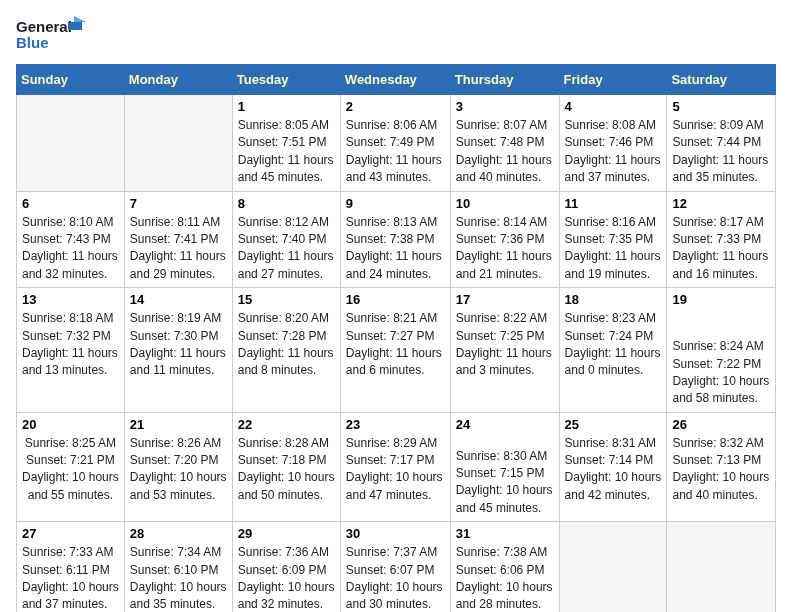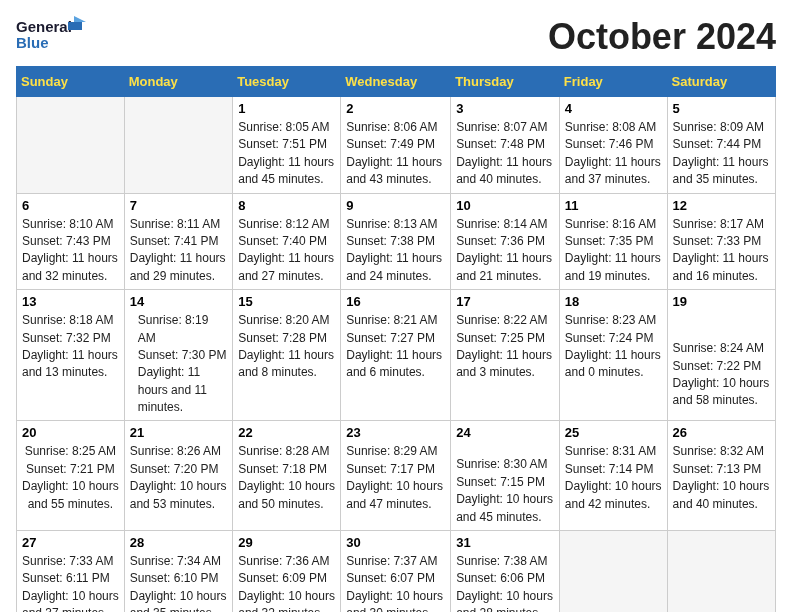--- a/index.html
+++ b/index.html
@@ -34,21 +34,21 @@
       margin-top: 2px;
     }
     table {
       width: 100%;
       border-collapse: collapse;
       margin-top: 8px;
       font-size: 11px;
     }
     thead tr th {
       background: #2a6db5;
-      color: #fde047;
+      color: #fef9c3;
       padding: 7px 4px;
       text-align: left;
       font-size: 13px;
       font-weight: bold;
       border: 1px solid #2a6db5;
     }
     tbody tr td {
       border: 1px solid #ccc;
       vertical-align: top;
       padding: 4px 5px;
@@ -83,21 +83,20 @@
     <div>
       <svg width="80" height="36" viewBox="0 0 80 36">
         <text x="0" y="16" font-family="Arial" font-size="15" font-weight="bold" fill="#1a1a2e">General</text>
         <text x="0" y="32" font-family="Arial" font-size="15" font-weight="bold" fill="#2a6db5">Blue</text>
         <polygon points="52,20 66,20 66,28 52,28" fill="#2a6db5" transform="translate(0,-14)"></polygon>
         <polygon points="58,14 70,20 58,20" fill="#5ba3e0" transform="translate(0,-14)"></polygon>
       </svg>
     </div>
   </div>
   <div class="title-area">
-    <div class="calendar-title">October 2024</div>
   </div>
 </div>
 
 <table>
   <thead>
     <tr>
       <th>Sunday</th>
       <th>Monday</th>
       <th>Tuesday</th>
       <th>Wednesday</th>
@@ -187,21 +186,21 @@
       </tr>
       <tr>
         <td>
           <span class="day-num">13</span>
           <div class="day-info" style="white-space: pre-line;">Sunrise: 8:18 AM
 Sunset: 7:32 PM
 Daylight: 11 hours and 13 minutes.</div>
         </td>
         <td>
           <span class="day-num">14</span>
-          <div class="day-info" style="white-space: pre-line; margin-left: 8px;">Sunrise: 8:19 AM
+          <div class="day-info" style="white-space: pre-line;">Sunrise: 8:19 AM
 Sunset: 7:30 PM
 Daylight: 11 hours and 11 minutes.</div>
         </td>
         <td>
           <span class="day-num">15</span>
           <div class="day-info" style="white-space: pre-line;">Sunrise: 8:20 AM
 Sunset: 7:28 PM
 Daylight: 11 hours and 8 minutes.</div>
         </td>
         <td>

